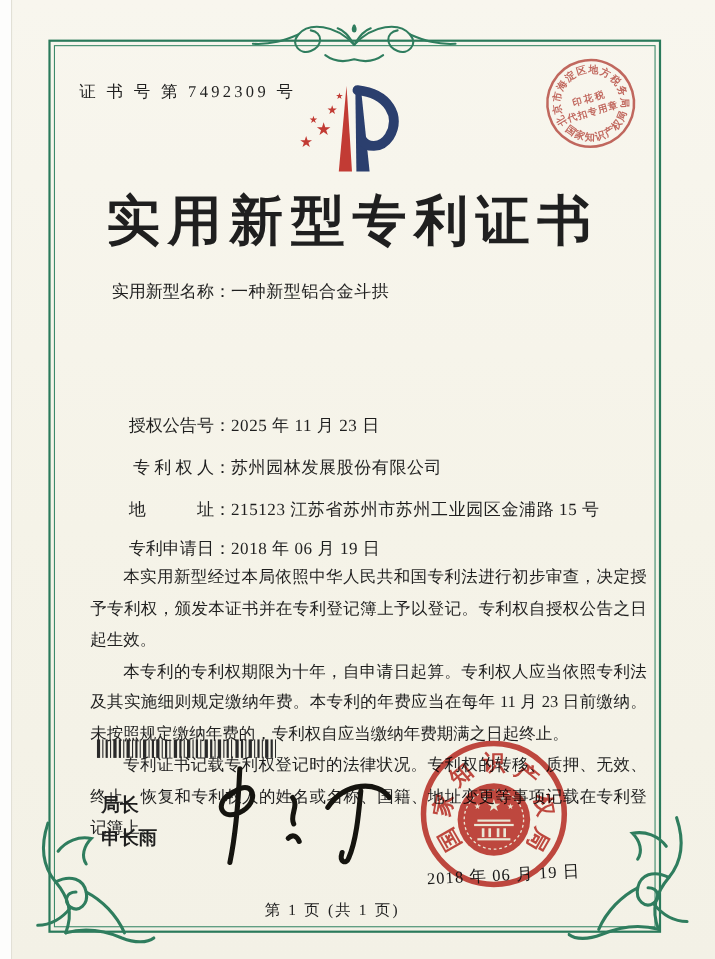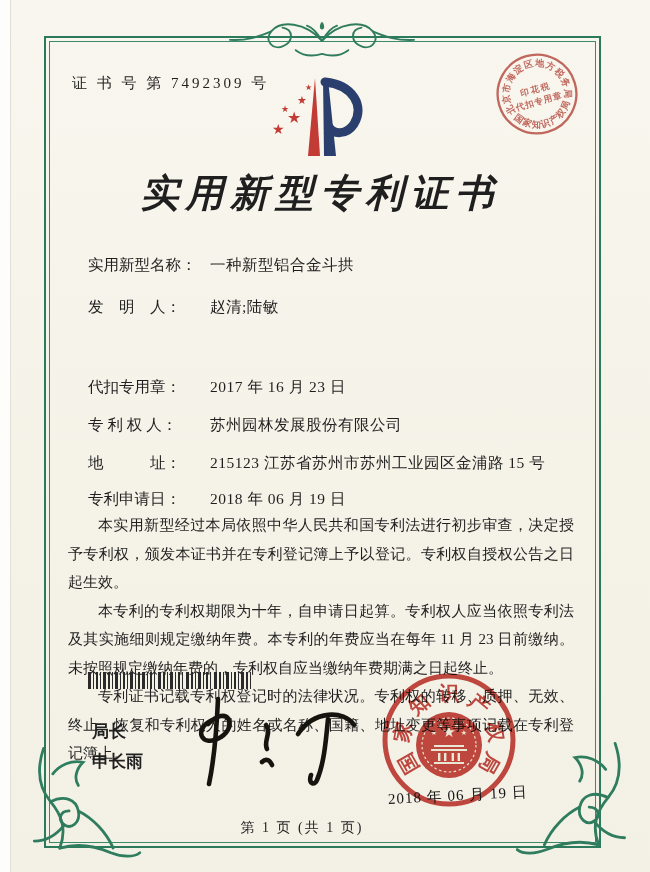--- a/index.html
+++ b/index.html
@@ -13,27 +13,27 @@
   .scan-edge{position:absolute;left:0;top:0;width:10px;height:100%;background:#fdfdfc;border-right:1px solid #e2e0d6;}
   
   .frame-outer{position:absolute;left:44px;top:36px;width:553px;height:808px;border:2px solid #2a7a5b;}
   .frame-inner{position:absolute;left:3px;top:3px;right:3px;bottom:3px;border:1px solid #3d8a6b;}
   .ornament{position:absolute;pointer-events:none;}
   
   .cert-no{position:absolute;left:72px;top:74px;font-size:15px;letter-spacing:3px;}
   .logo{position:absolute;left:253px;top:68px;width:150px;height:100px;}
   .tax-stamp{position:absolute;left:489px;top:46px;width:96px;height:96px;transform:rotate(-16deg);opacity:.82;}
   .title{position:absolute;left:44px;top:168px;width:553px;text-align:center;
-         font-size:38px;font-weight:bold;letter-spacing:7px;font-style:italic;}
+         font-size:49px;font-weight:bold;letter-spacing:7px;}
   
   .field{position:absolute;left:88px;font-size:15.5px;white-space:nowrap;}
-  .field .lab{display:inline-block;min-width:122px;}
+  .field .lab{display:inline-block;min-width:122px;text-align:right;}
   .field .val{letter-spacing:.5px;text-align:right;}
   
-  .body-text{position:absolute;left:68px;top:511px;width:506px;font-size:15px;
+  .body-text{position:absolute;left:82px;top:511px;width:506px;font-size:15px;
              line-height:28.5px;text-align:justify;}
   .body-text p{margin:0;text-indent:2em;}
   
   .barcode{position:absolute;left:88px;top:672px;width:163px;height:17px;}
   .signer{position:absolute;left:92px;top:704px;font-size:17px;line-height:30px;
           font-family:"Liberation Sans","DejaVu Sans",sans-serif;font-weight:bold;margin-top:13px;}
   .signature{position:absolute;left:168px;top:692px;width:190px;height:95px;}
   .cnipa-seal{position:absolute;left:378px;top:669px;width:142px;height:142px;opacity:.92;mix-blend-mode:multiply;}
   .seal-date{position:absolute;left:388px;top:786px;width:150px;font-size:15px;letter-spacing:1px;
              transform:rotate(-3deg);color:#161616;white-space:nowrap;}
@@ -161,25 +161,22 @@
       <text x="50" y="48" font-size="9" letter-spacing="2">印花税</text>
       <text x="50" y="61" font-size="9" letter-spacing="1">代扣专用章</text>
     </g>
   </svg>
 
   <div class="title">实用新型专利证书</div>
 
   <div class="field" style="top:255px">
     <span class="lab">实用新型名称：</span><span class="val">一种新型铝合金斗拱</span>
   </div>
-  <div class="field" style="top:297px">
-    <span class="lab">发　明　人：</span><span class="val">赵清;陆敏</span>
-  </div>
   <div class="field" style="top:377px">
-    <span class="lab">代扣专用章：</span><span class="val">2017 年 16 月 23 日</span>
+    <span class="lab">授权公告号：</span><span class="val">2025 年 11 月 23 日</span>
   </div>
   <div class="field" style="top:415px">
     <span class="lab">专 利 权 人：</span><span class="val">苏州园林发展股份有限公司</span>
   </div>
   <div class="field" style="top:453px">
     <span class="lab">地　　　址：</span><span class="val">215123 江苏省苏州市苏州工业园区金浦路 15 号</span>
   </div>
   <div class="field" style="top:489px">
     <span class="lab">专利申请日：</span><span class="val">2018 年 06 月 19 日</span>
   </div>

